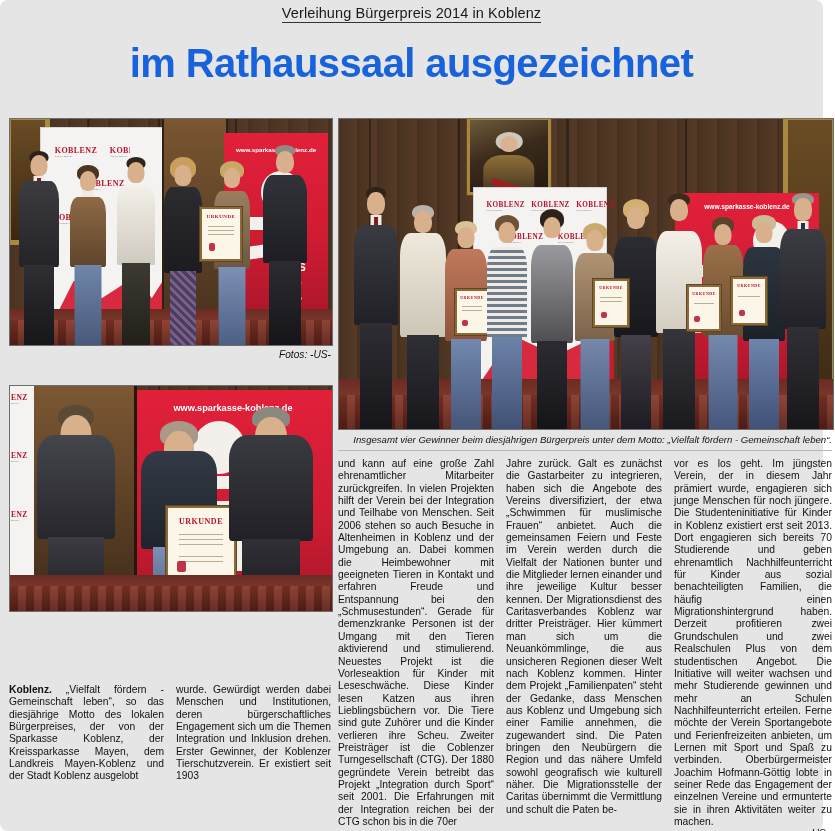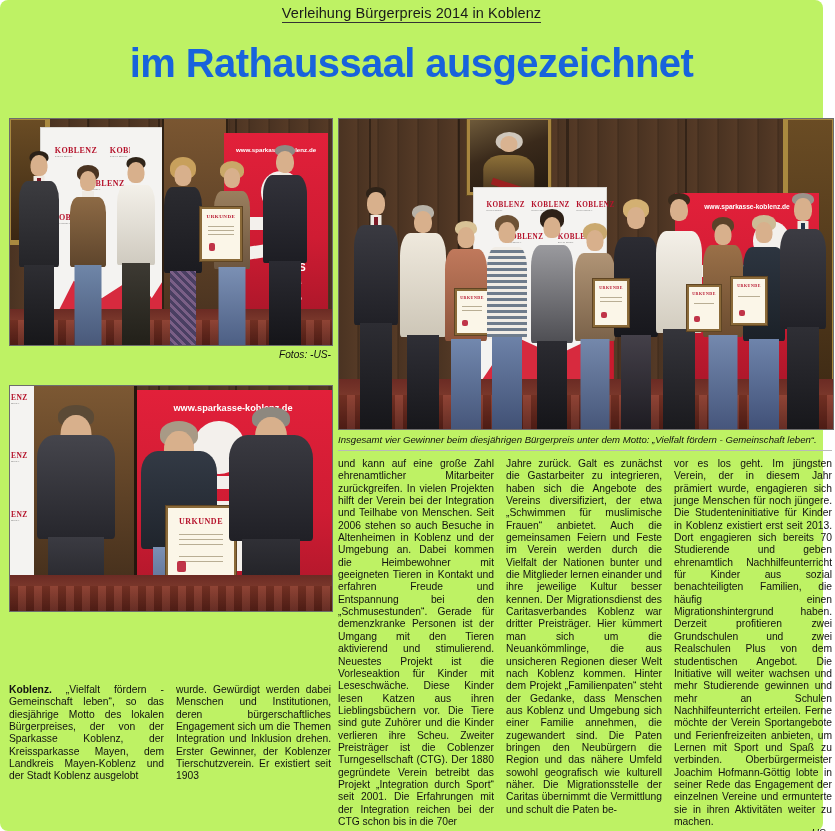--- a/index.html
+++ b/index.html
@@ -13,21 +13,21 @@
     height: 831px;
     font-family: "Liberation Sans", sans-serif;
     color: #000000;
     overflow: hidden;
     position: relative;
   }
   .page {
     width: 823px;
     height: 831px;
     position: relative;
-    background: #bef264;
+    background: #e5e5e5;
     border-radius: 8px;
   }
 
   
   .kicker {
     text-align: center;
     font-family: "Liberation Sans", sans-serif;
     font-size: 14.5px;
     line-height: 18px;
     color: #1a1a1a;
@@ -608,21 +608,21 @@
         <div class="hair" style="top:14px; width:22px; height:12px; background:#9a948b;"></div>
         <div class="head" style="top:19px; width:18px; height:23px;"></div>
         <div class="shirt" style="top:42px; width:11px; height:16px;"></div>
         <div class="tie" style="top:44px; width:4px; height:19px; background:#243349;"></div>
         <div class="torso" style="bottom:100px; width:46px; height:100px; background:linear-gradient(180deg,#3c3c43,#212127);"></div>
         <div class="legs" style="width:32px; height:102px; background:linear-gradient(180deg,#2f2f35,#17171b);"></div>
       </div>
     </div>
   </div>
 
-  <div class="caption" style="left:338px; top:433px; width:494px; text-align:left; white-space:nowrap; font-size:9.6px;">
+  <div class="caption" style="left:338px; top:433px; width:494px; text-align:right; white-space:nowrap; font-size:9.6px;">
     <span>Insgesamt vier Gewinner beim diesjährigen Bürgerpreis unter dem Motto: „Vielfalt fördern - Gemeinschaft leben“.</span>
   </div>
 
   <div class="rule" style="left:338px; top:450px; width:494px; height:1px; background:#b9b9b9;"></div>
 
   <div class="col" style="left:9px; top:684px; width:155px;">
     <p><span class="lead">Koblenz.</span><span> „Vielfalt fördern - Gemeinschaft leben“, so das diesjährige Motto des lokalen Bürgerpreises, der von der Sparkasse Koblenz, der Kreissparkasse Mayen, dem Landkreis Mayen-Koblenz und der Stadt Koblenz ausgelobt</span></p>
   </div>
 
   <div class="col" style="left:176px; top:684px; width:155px;">

